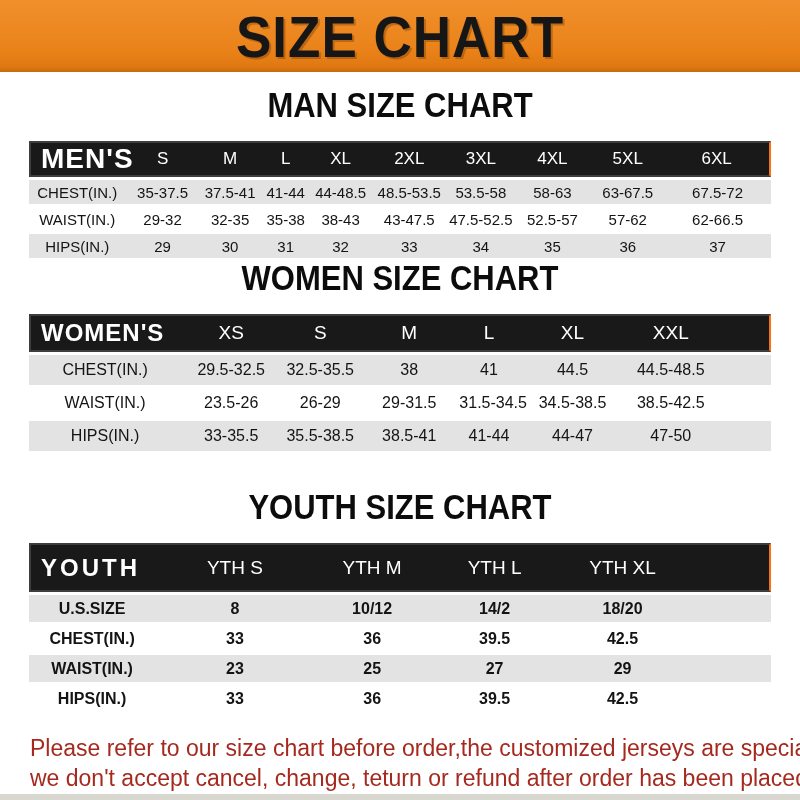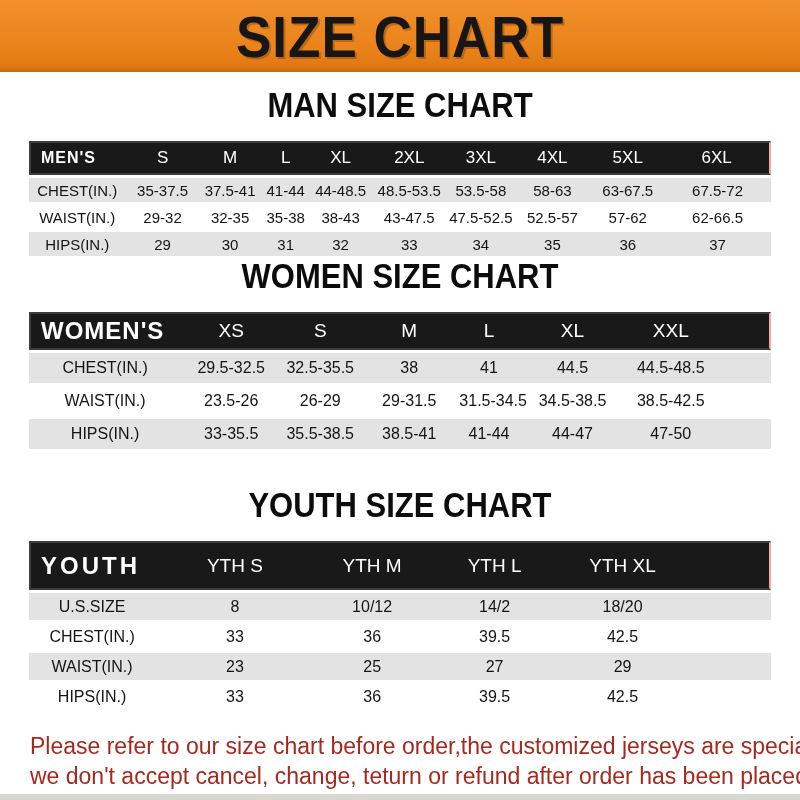--- a/index.html
+++ b/index.html
@@ -40,48 +40,48 @@
   }
   .size-table th, .size-table td {
     text-align:center; white-space:nowrap; overflow:visible;
     font-size:15px; color:#141414; padding:0;
   }
   .size-table thead th {
     background:#191919; color:#fff; font-weight:normal;
     border-top:2px solid #3d3d3d; border-bottom:2px solid #3d3d3d;
   }
   .size-table thead th:first-child { border-left:2px solid #3d3d3d; }
-  .size-table thead th:last-child  { border-right:2px solid #fca5a5; }
+  .size-table thead th:last-child  { border-right:2px solid #f97316; }
   .size-table thead th.corner {
     text-align:left; padding-left:10px; font-weight:bold;
   }
   .row-gray  td { background:#E3E3E3; }
   .row-white td { background:#FFFFFF; }
 
   
   .men-table thead tr  { height:34px; }
   .men-table thead th  { font-size:17px; }
-  .men-table thead th.corner { font-size:16px; letter-spacing:1px; }
+  .men-table thead th.corner { font-size:28px; letter-spacing:1px; }
   .men-table tbody tr  { height:24px; }
 
   
   .women-table { margin-top:16px; }
   .women-table thead tr { height:38px; }
   .women-table thead th { font-size:19px; }
   .women-table thead th.corner { font-size:24px; letter-spacing:1px; }
   .women-table tbody tr { height:30px; }
   .women-table tbody td { font-size:16px; }
 
   
   .youth-table { margin-top:16px; }
   .youth-table thead tr { height:49px; }
   .youth-table thead th { font-size:19px; }
   .youth-table thead th.corner { font-size:24px; letter-spacing:3px; }
   .youth-table tbody tr { height:27px; }
-  .youth-table tbody td { font-size:16px; }
+  .youth-table tbody td { font-size:16px;font-weight:bold; }
 
   
   .footer-note {
     margin:18px 0 0 30px; color:#A5291E;
     font-size:23px; line-height:30px; font-weight:normal;
   }
   .footer-note p { transform-origin:left center; transform:scaleY(1.05); white-space:nowrap; }
 
   .bottom-strip {
     position:absolute; left:0; right:0; bottom:0; height:6px;

